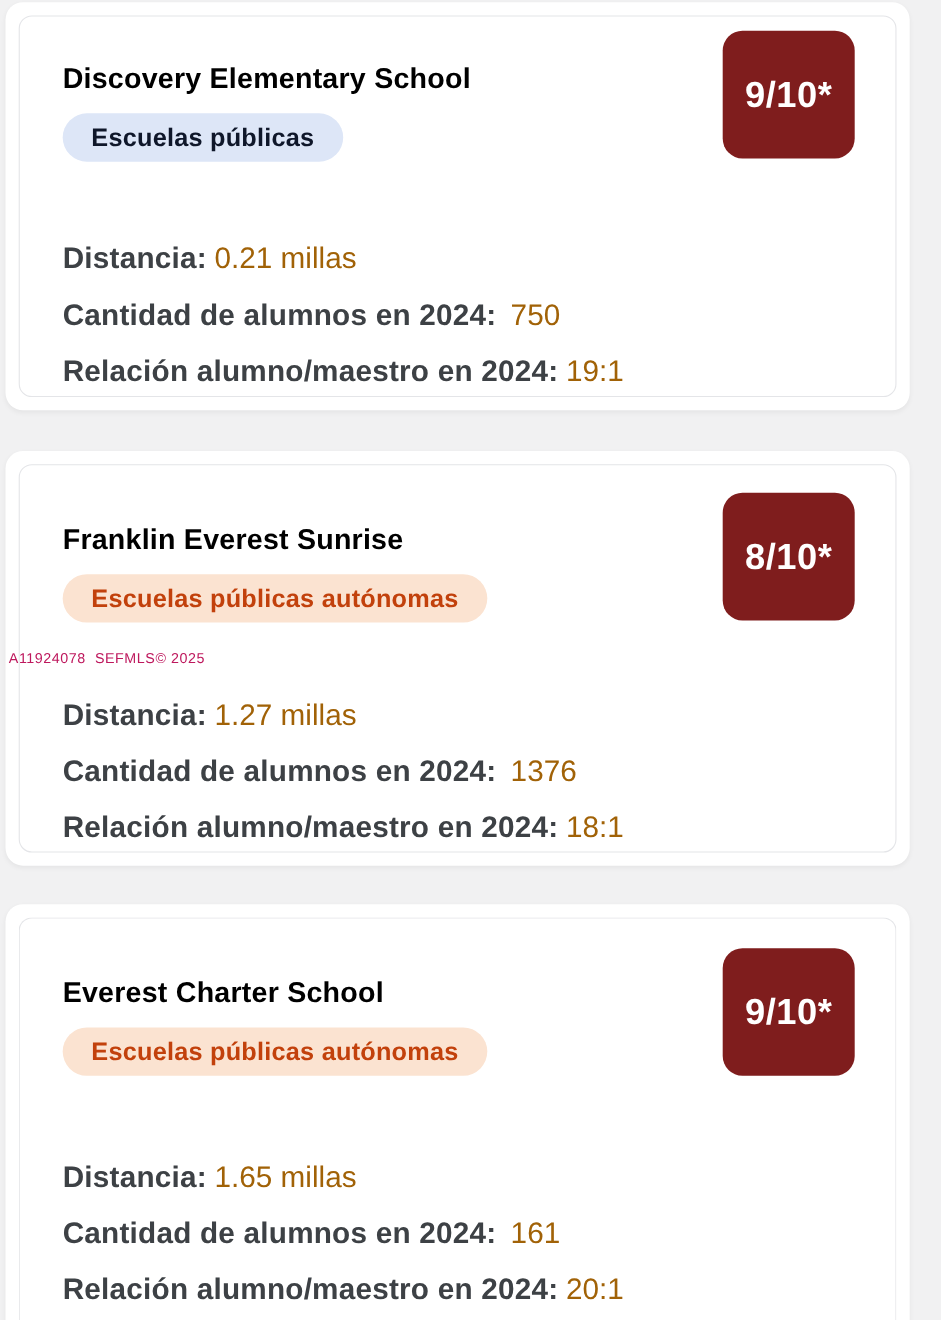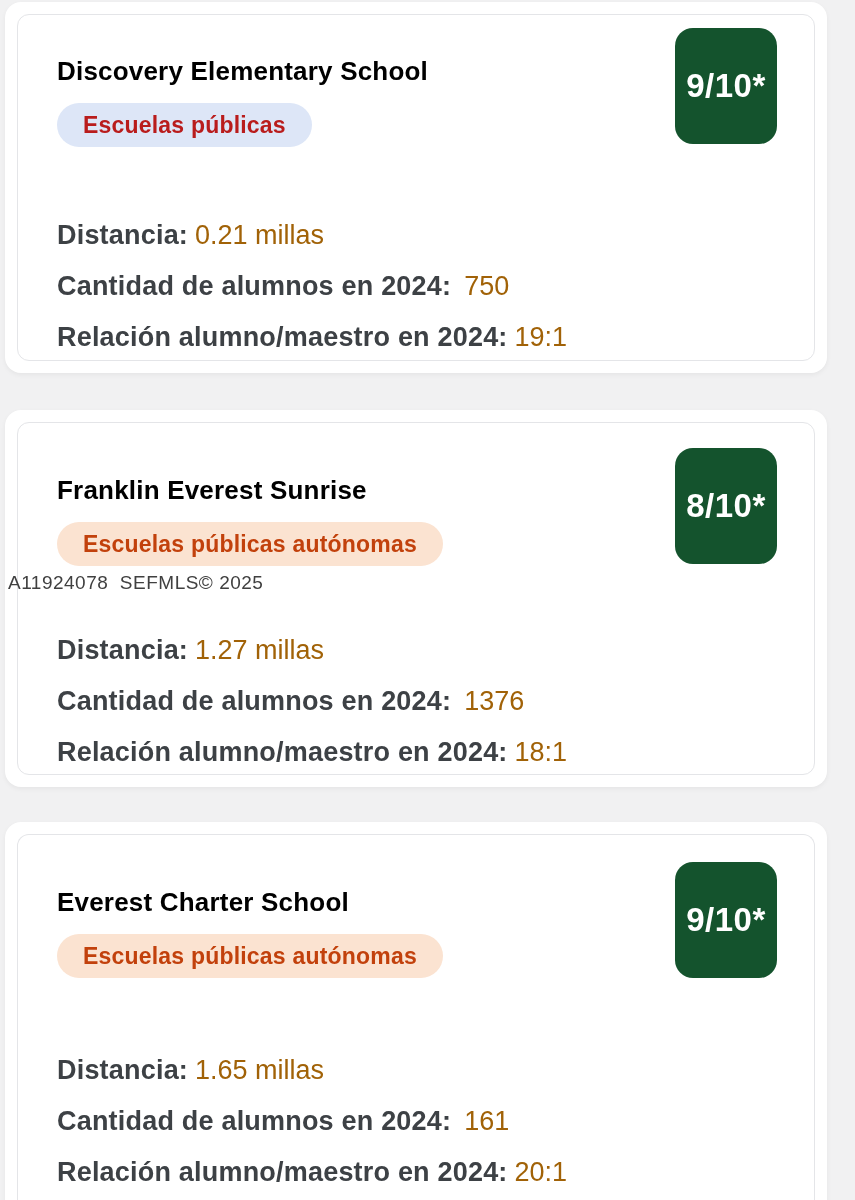--- a/index.html
+++ b/index.html
@@ -44,28 +44,28 @@
   .pill {
     display:inline-block;
     margin-top:16px;
     padding:8px 26px;
     border-radius:26px;
     font-size:23px;
     font-weight:600;
     line-height:28px;
     letter-spacing:0.2px;
   }
-  .pill-public  { background:#dde6f7; color:#b91c1c; }
+  .pill-public  { background:#dde6f7; color:#0f172a; }
   .pill-charter { background:#fbe3d1; color:#c2410c; }
   .rating {
     position:absolute;
     right:50px;
-    width:102px;
+    width:120px;
     height:116px;
-    background:#14532d;
+    background:#7f1d1d;
     border-radius:18px;
     color:#ffffff;
     font-size:33px;
     font-weight:700;
     display:flex;
     align-items:center;
     justify-content:center;
     letter-spacing:0.5px;
   }
   .card-1 .rating { top:26px; }
@@ -78,23 +78,23 @@
     font-size:27px;
     line-height:40px;
     margin-bottom:11px;
     white-space:nowrap;
   }
   .info-line .lbl { font-weight:700; color:#3d4145; letter-spacing:0.2px; }
   .info-line .val { font-weight:400; color:#a16207; margin-left:7px; }
   .info-line.gap2 .val { margin-left:13px; }
   .watermark {
     position:absolute;
-    left:8px; top:572px;
-    font-size:19px;
-    color:#404040;
+    left:8px; top:591px;
+    font-size:13px;
+    color:#be185d;
     letter-spacing:0.5px;
     white-space:pre;
     z-index:5;
   }
 </style>
 </head>
 <body>
 
 <section class="school-card card-1">
   <div class="card-inner">

